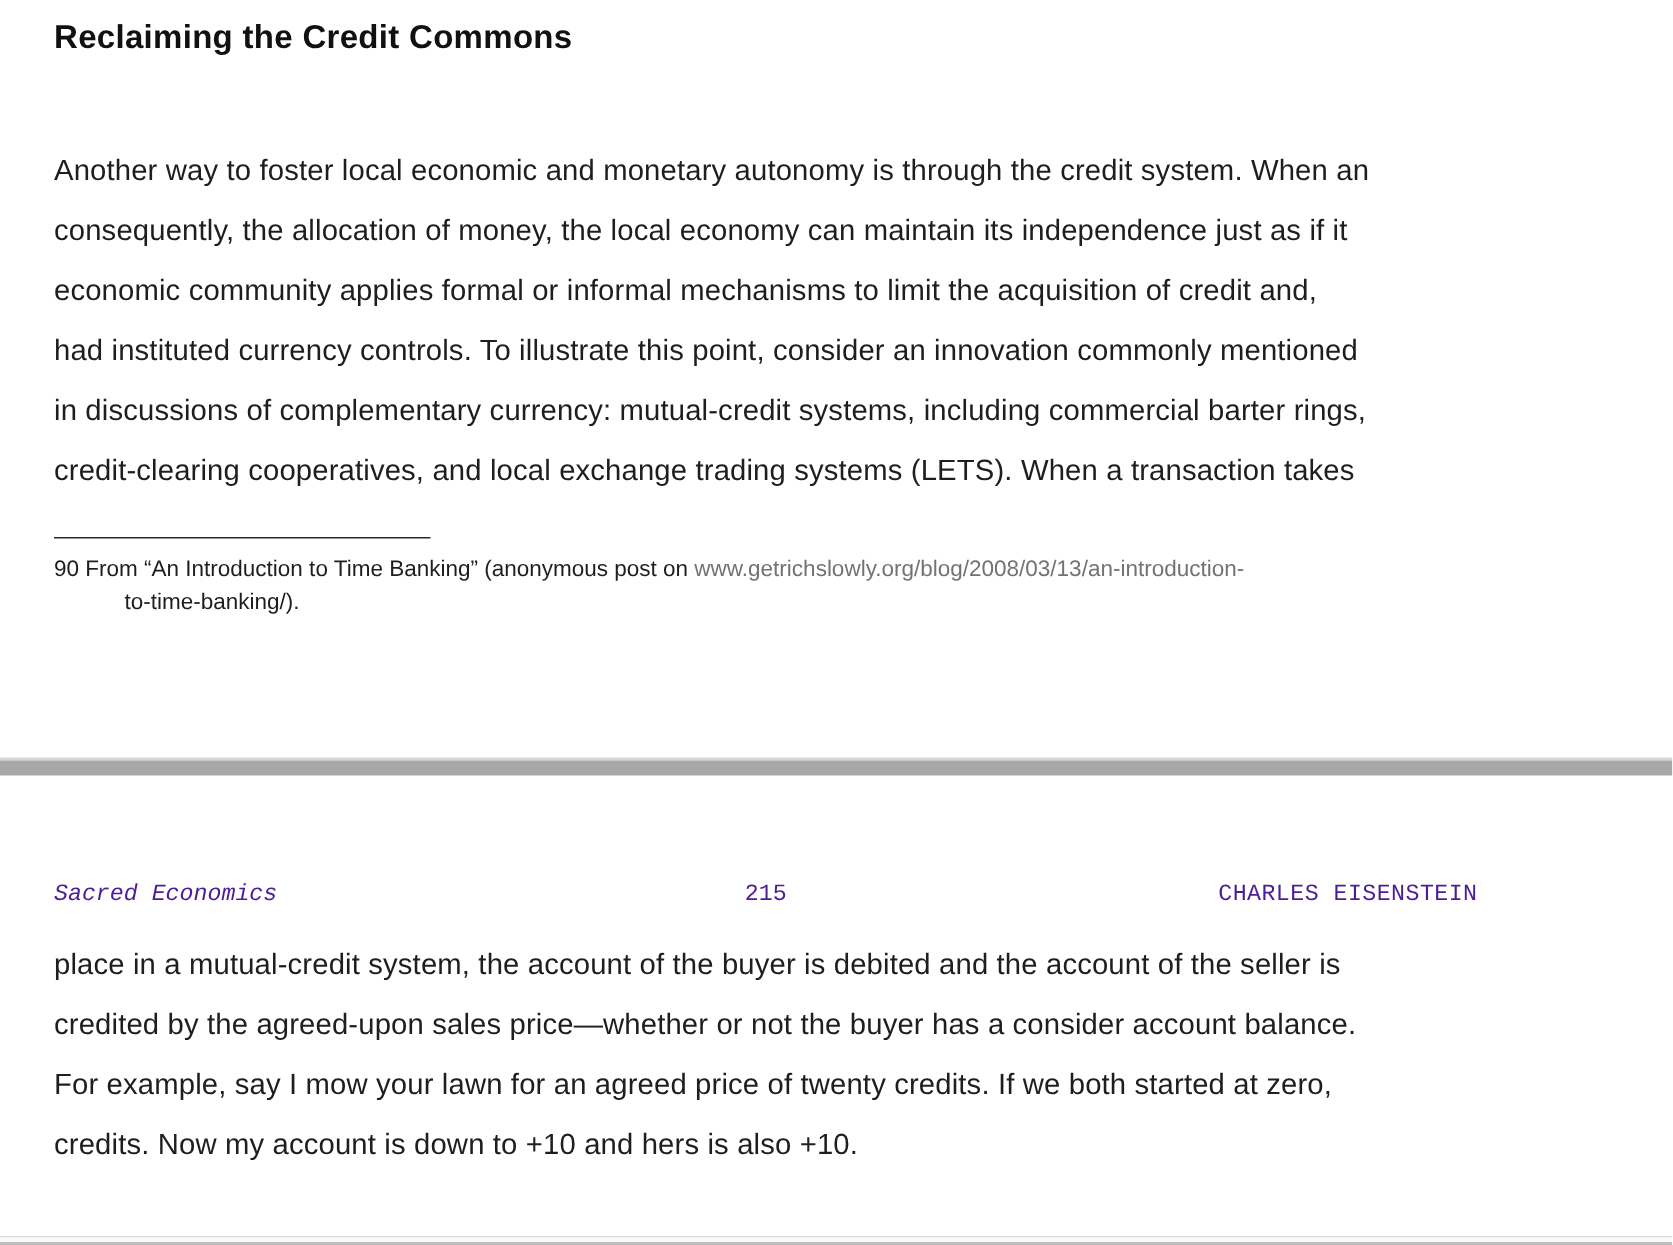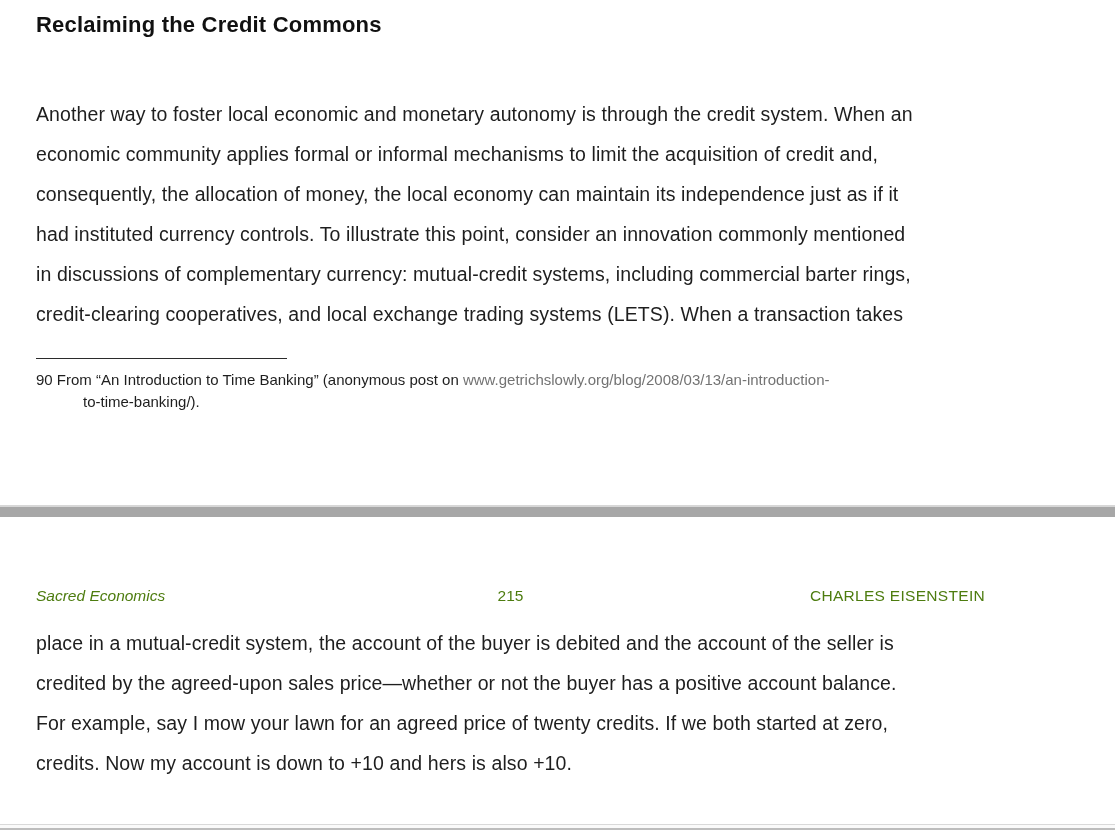--- a/index.html
+++ b/index.html
@@ -67,21 +67,22 @@
 
   .running-header {
     position: absolute;
     left: 36px;
     top: 587px;
     width: 949px;
     display: grid;
     grid-template-columns: 1fr auto 1fr;
     align-items: baseline;
     font-size: 15.5px;
-    color: #4d7c0f;
+    color: #4c1d95;
+    font-family: Liberation Mono, monospace;
   }
   .rh-left   { justify-self: start; font-style: italic; }
   .rh-center { justify-self: center; }
   .rh-right  { justify-self: end; letter-spacing: 0.3px; }
 
   .bottom-gap {
     position: absolute;
     left: 0;
     top: 824px;
     width: 1115px;
@@ -92,22 +93,22 @@
 </style>
 </head>
 <body>
 
 <div class="canvas">
 
   <h1 class="doc-title">Reclaiming the Credit Commons</h1>
 
   <div class="para para-page1">
     <div class="line">Another way to foster local economic and monetary autonomy is through the credit system. When an</div>
+    <div class="line">consequently, the allocation of money, the local economy can maintain its independence just as if it</div>
     <div class="line">economic community applies formal or informal mechanisms to limit the acquisition of credit and,</div>
-    <div class="line">consequently, the allocation of money, the local economy can maintain its independence just as if it</div>
     <div class="line">had instituted currency controls. To illustrate this point, consider an innovation commonly mentioned</div>
     <div class="line">in discussions of complementary currency: mutual-credit systems, including commercial barter rings,</div>
     <div class="line">credit-clearing cooperatives, and local exchange trading systems (LETS). When a transaction takes</div>
   </div>
 
   <div class="footnote-rule"></div>
 
   <div class="footnote">
     <div class="fn-line1">
       <span>90</span>
@@ -122,21 +123,21 @@
   </div>
 
   <div class="running-header">
     <span class="rh-left">Sacred Economics</span>
     <span class="rh-center">215</span>
     <span class="rh-right">CHARLES EISENSTEIN</span>
   </div>
 
   <div class="para para-page2">
     <div class="line">place in a mutual-credit system, the account of the buyer is debited and the account of the seller is</div>
-    <div class="line">credited by the agreed-upon sales price—whether or not the buyer has a positive account balance.</div>
+    <div class="line">credited by the agreed-upon sales price—whether or not the buyer has a consider account balance.</div>
     <div class="line">For example, say I mow your lawn for an agreed price of twenty credits. If we both started at zero,</div>
     <div class="line">credits. Now my account is down to +10 and hers is also +10.</div>
   </div>
 
   <div class="bottom-gap">
     <div class="bgap-edge"></div>
     <div class="bgap-lite"></div>
     <div class="bgap-band"></div>
   </div>
 

